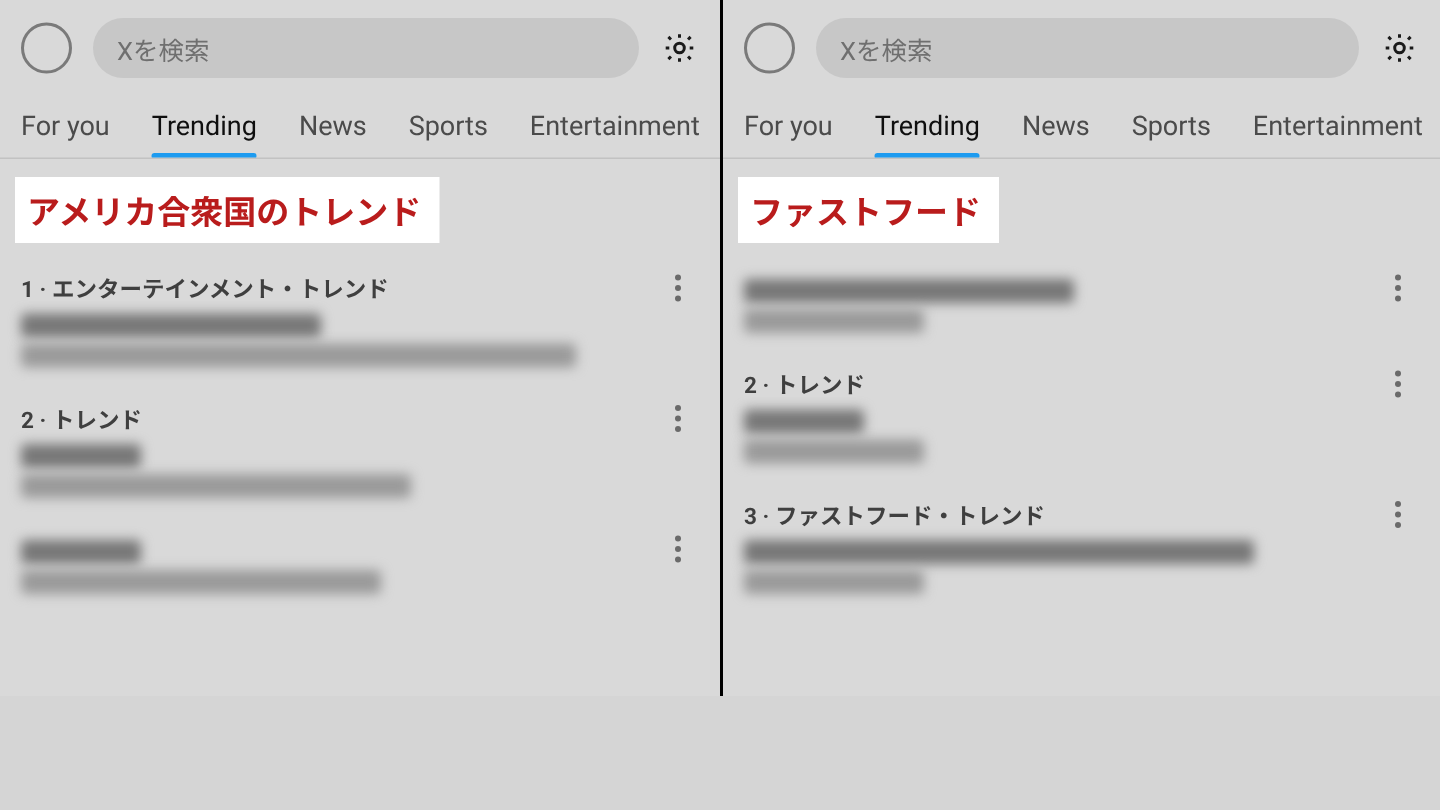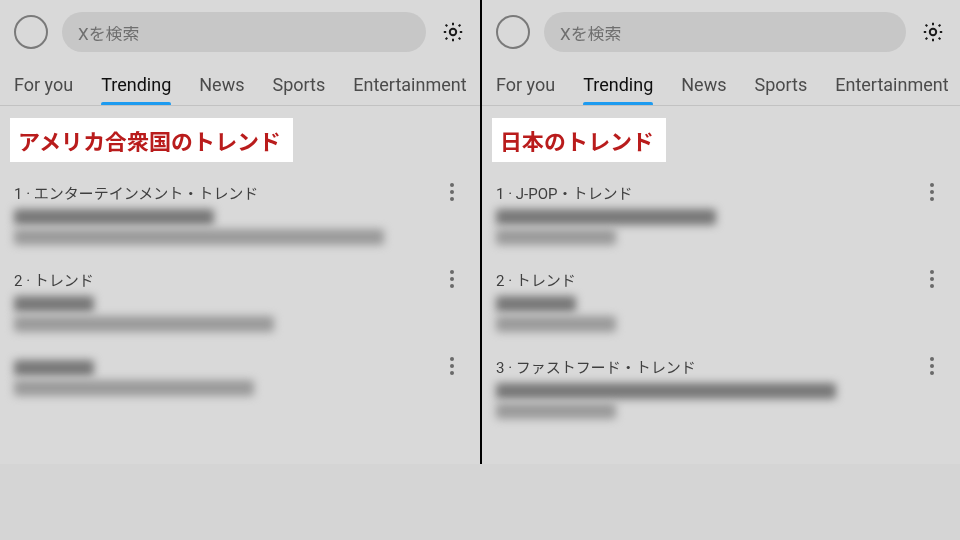--- a/index.html
+++ b/index.html
@@ -14,21 +14,21 @@
   .gear { width: 26px; height: 26px; flex-shrink: 0; color: #1a1a1a; display:flex; align-items:center; justify-content:center; }
 
   .tabs { display: flex; gap: 28px; padding: 6px 14px 0 14px; font-size: 18px; color: #4b4b4b; white-space: nowrap; overflow: hidden; border-bottom: 1px solid #c2c2c2; }
   .tab { padding: 6px 0 10px 0; position: relative; cursor: pointer; }
   .tab.active { color: #0f0f0f; font-weight: 400; }
   .tab.active::after { content:""; position:absolute; left:0; right:0; bottom:-1px; height:4px; background:#1d9bf0; border-radius:2px; }
 
   .heading-wrap { padding: 12px 10px 6px 10px; }
   .heading { display:inline-block; background:#fff; color:#b91c1c; font-size:22px; font-weight:700; padding:6px 12px 6px 8px; }
 
-  .trend-list { padding: 4px 8px; }
+  .trend-list { padding: 4px 8px; font-weight: bold; }
   .trend { position:relative; padding: 10px 40px 10px 6px; }
   .trend-cat { font-size:15px; color:#3f3f3f; margin-bottom:6px; }
   .blur-line { height:16px; border-radius:3px; margin:4px 0; filter: blur(4px); }
   .bl1 { background:#777; }
   .bl2 { background:#9a9a9a; }
   .more { position:absolute; right:10px; top:8px; width:20px; height:24px; display:flex; flex-direction:column; align-items:center; justify-content:center; gap:3px; cursor:pointer; }
   .more span { width:4px; height:4px; background:#6a6a6a; border-radius:50%; display:block; }
 </style>
 </head>
 <body>
@@ -114,28 +114,25 @@
 
   <div class="tabs">
     <div class="tab"><span>For you</span></div>
     <div class="tab active"><span>Trending</span></div>
     <div class="tab"><span>News</span></div>
     <div class="tab"><span>Sports</span></div>
     <div class="tab"><span>Entertainment</span></div>
   </div>
 
   <div class="heading-wrap">
-    <div class="heading">日本のトレンド</div>
+    <div class="heading">ファストフード</div>
   </div>
 
   <div class="trend-list">
     <div class="trend">
-      <div class="trend-cat">
-        <span>1</span><span> · </span><span>J-POP・トレンド</span>
-      </div>
       <div class="blur-line bl1" style="width:220px"></div>
       <div class="blur-line bl2" style="width:120px"></div>
       <div class="more">
           <span></span>
           <span></span>
           <span></span>
         </div>
     </div>
 
     <div class="trend">

